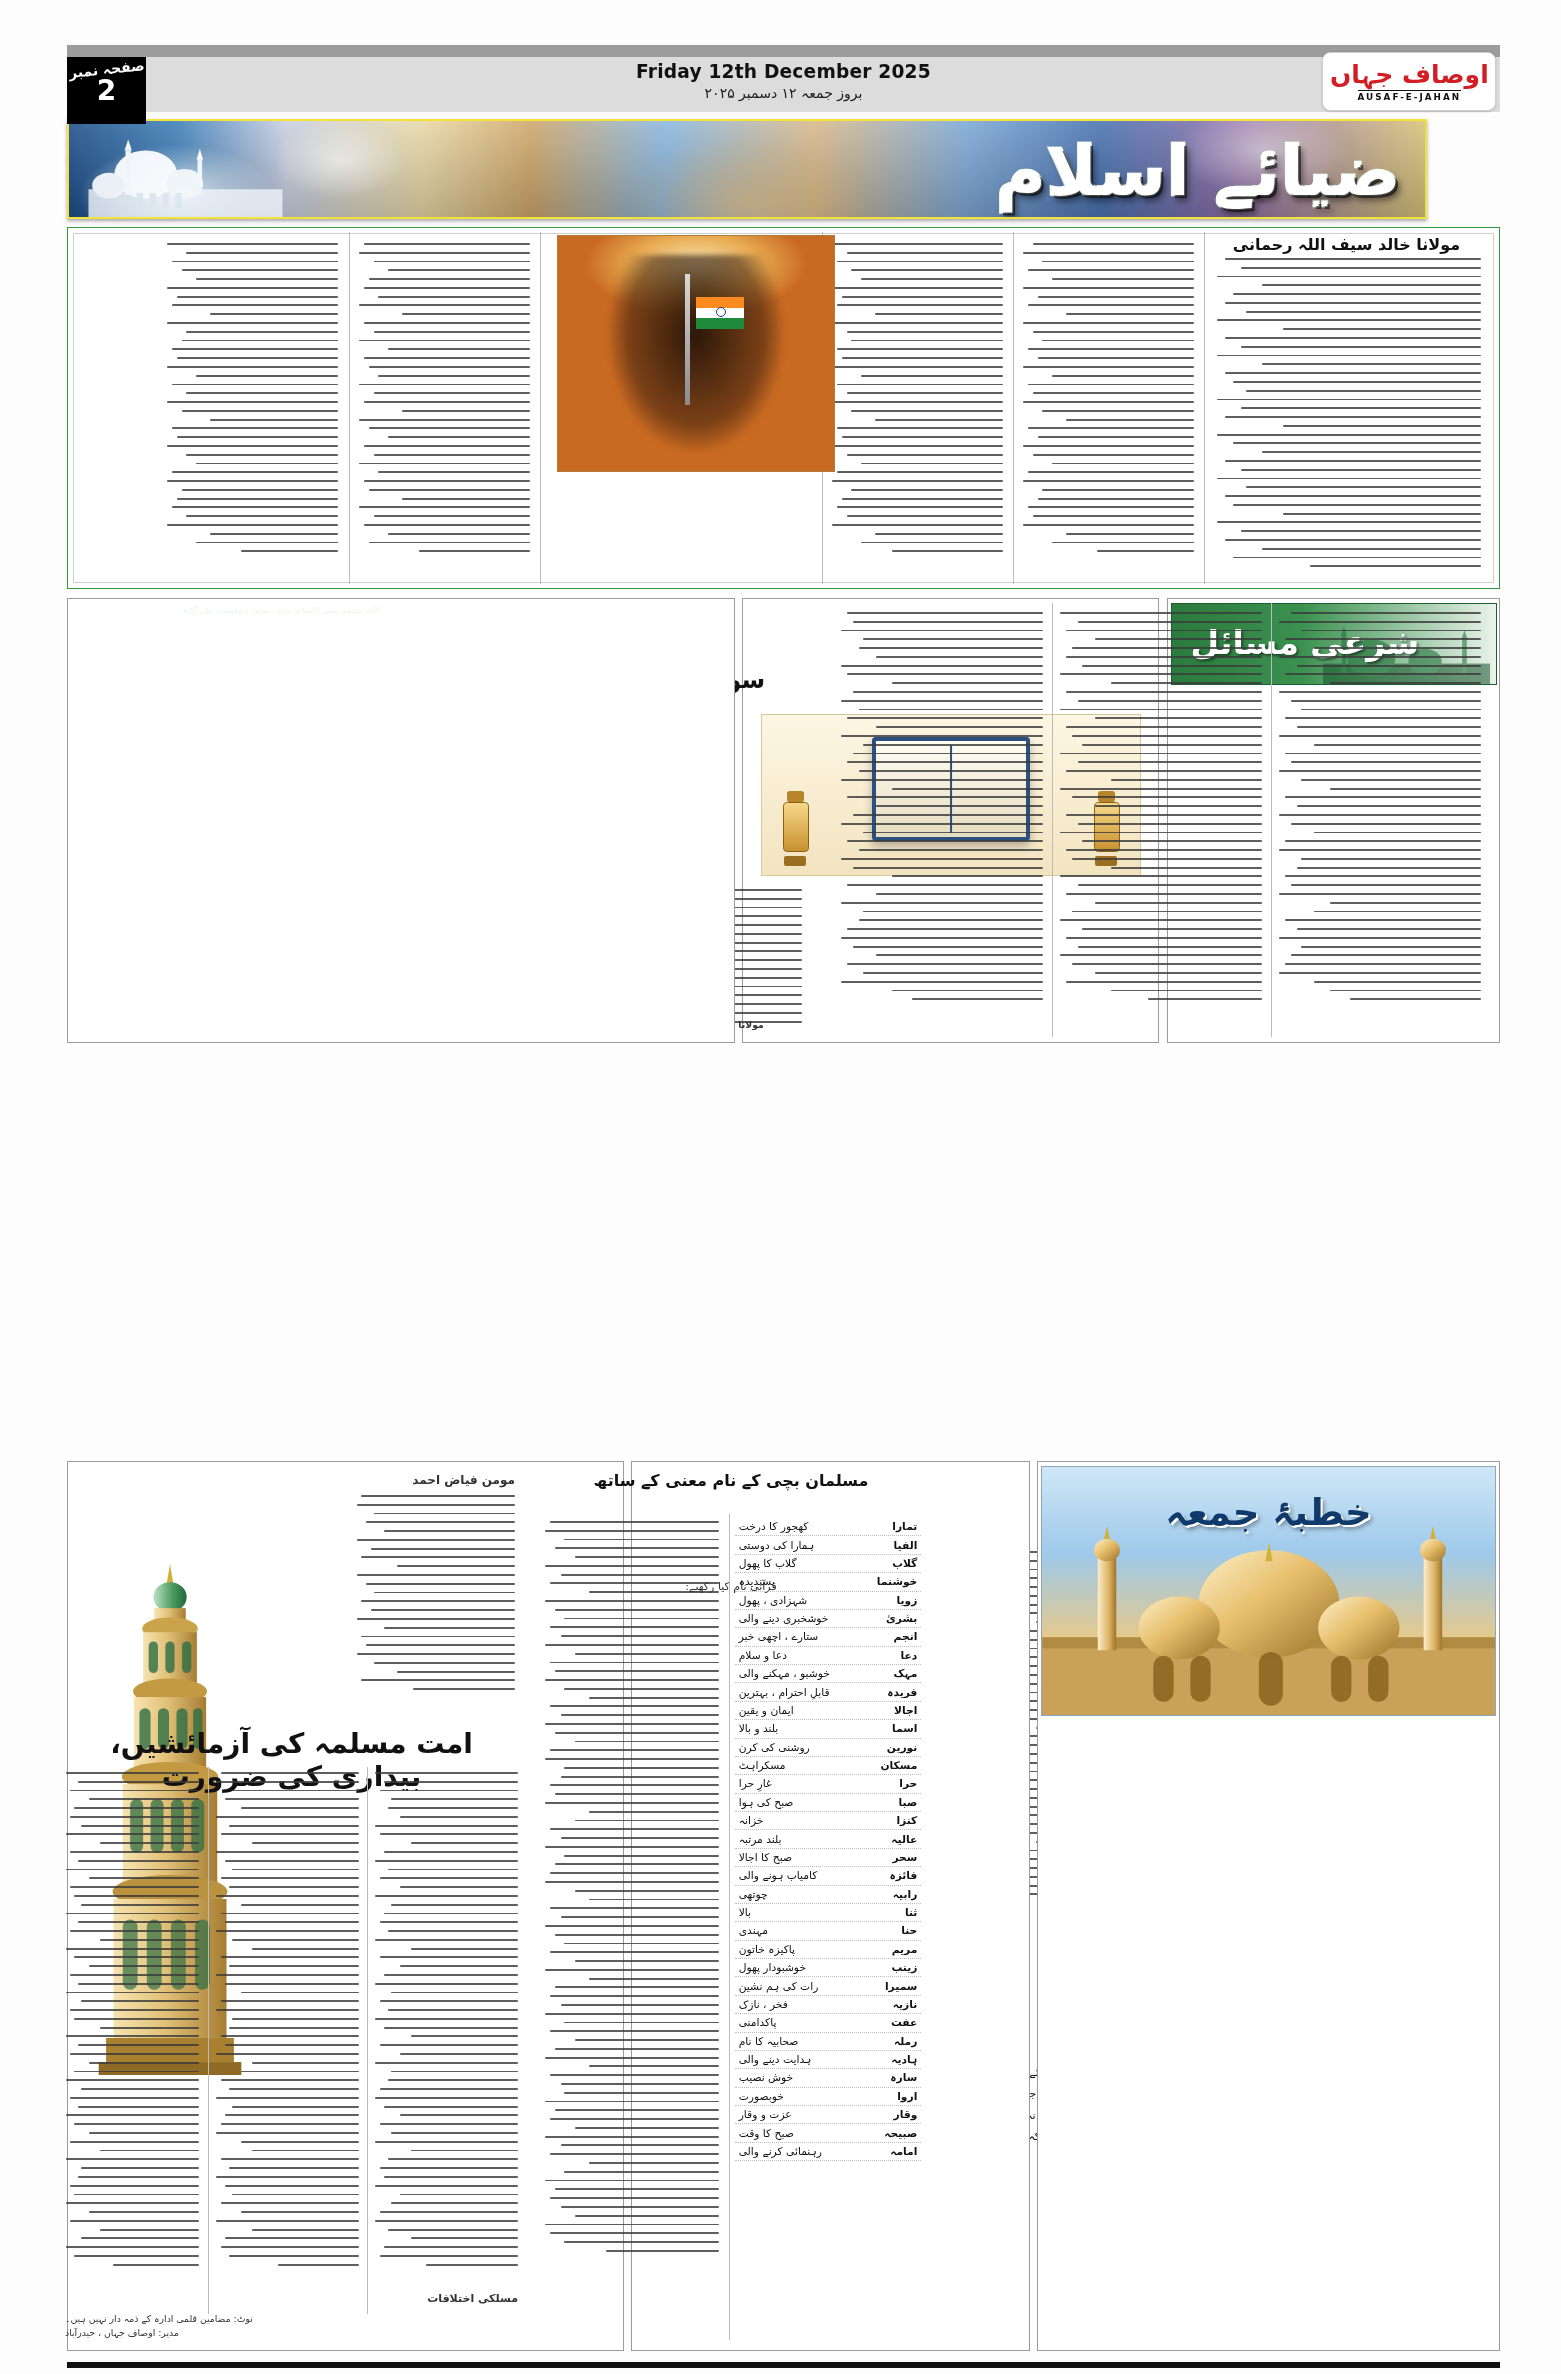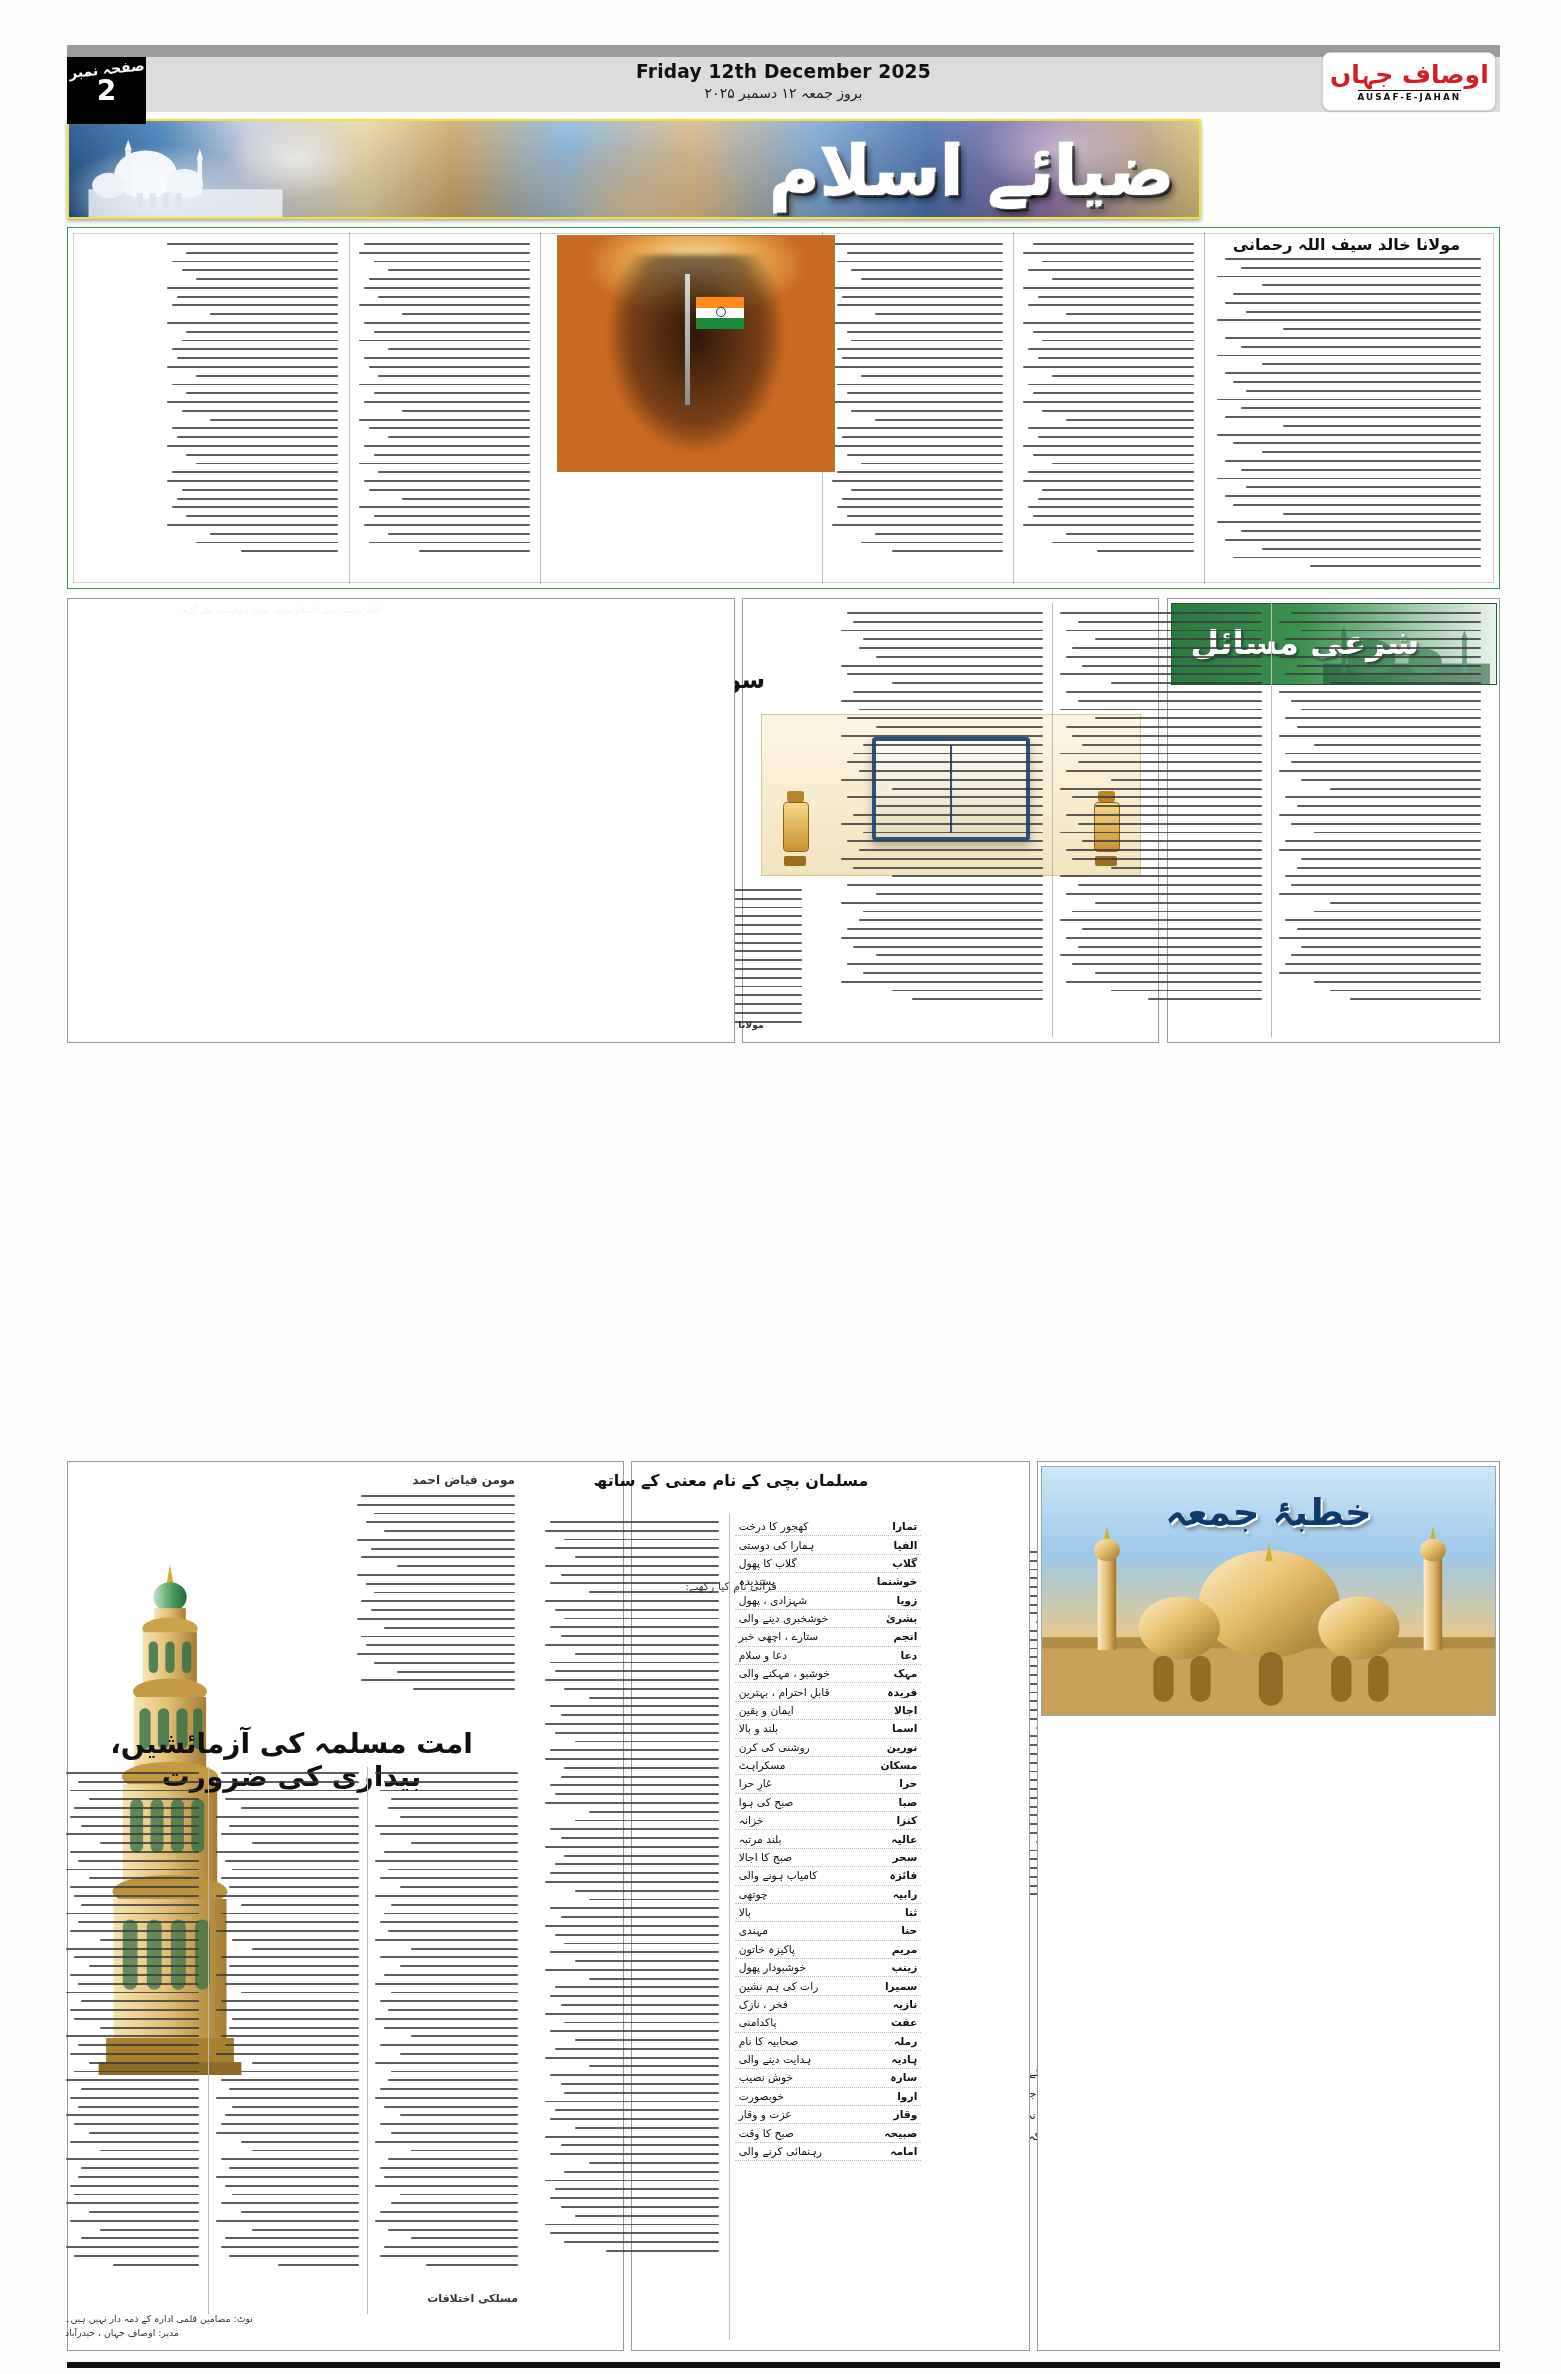--- a/index.html
+++ b/index.html
@@ -46,21 +46,21 @@
   }
   .logo-ur { color:#d21f26; font-size:25px; font-weight:700; line-height:1; letter-spacing:-0.9px; }
   .logo-en {
     font-family:"DejaVu Sans",sans-serif; direction:ltr;
     font-size:8.8px; font-weight:700; letter-spacing:2px; color:#111;
     border-top:1.4px solid #111; margin-top:2.8px; padding-top:0.9px;
   }
 
   
   .banner {
-    position:absolute; left:67px; top:119px; width:1134px; height:100px;
+    position:absolute; left:67px; top:119px; width:1360px; height:100px;
     border:2.8px solid #f2e23a; overflow:hidden;
     background:linear-gradient(90deg,#1e4f8a 0%, #3e7fb8 8%, #c9cfe2 16%,
       #e8d9a8 26%, #cfa76a 34%, #8ab7e0 44%, #d9b98a 55%,
       #7fa9d6 66%, #4a72b0 76%, #8e6fa8 86%, #d8c27a 100%);
     box-shadow:0 1.9px 3.7px rgba(0,0,0,.35);
   }
   .banner::after {
     content:""; position:absolute; inset:0;
     background:
       radial-gradient(ellipse 158px 83px at 8% 78%, rgba(255,255,255,.82), transparent 62%),

